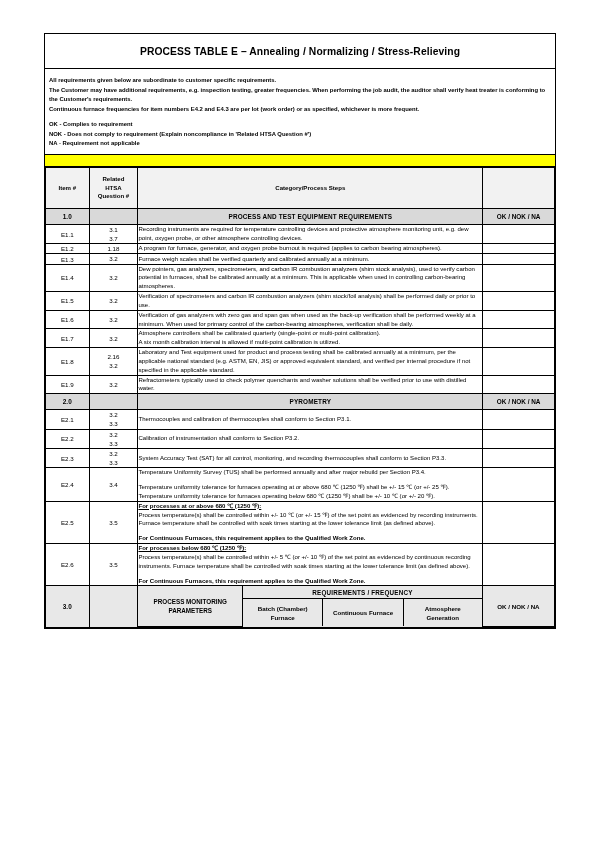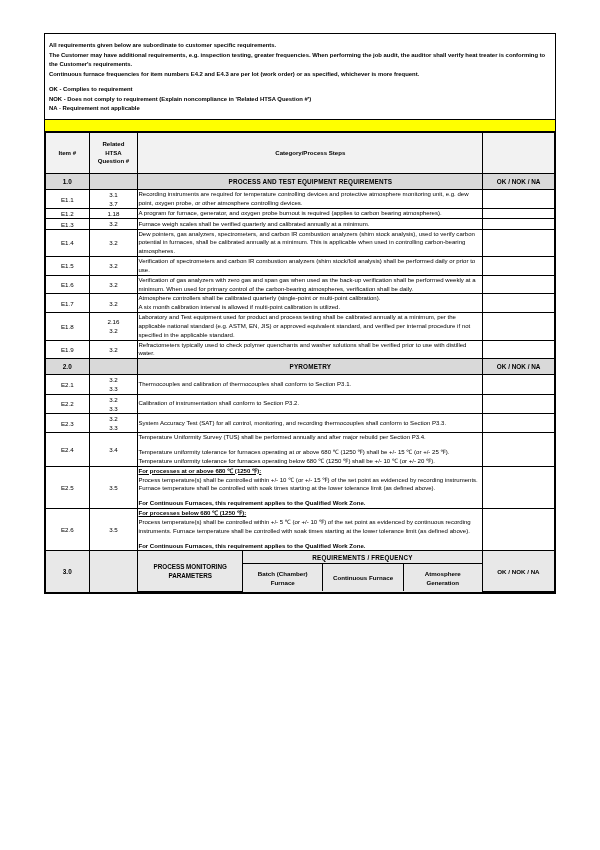--- a/index.html
+++ b/index.html
@@ -172,20 +172,23 @@
   .nested td:last-child { border-right: 0; }
   .nested tr:last-child td { border-bottom: 0; }
   td.nowrap-pad { padding: 0 !important; }
 </style>
 </head>
 <body>
 
 <div class="page">
   <div class="doc">
 
+    <div class="title-band">
+      <div class="title-text">PROCESS TABLE E – Annealing / Normalizing / Stress-Relieving</div>
+    </div>
 
     <div class="intro">
       <p>All requirements given below are subordinate to customer specific requirements.</p>
       <p>The Customer may have additional requirements, e.g. inspection testing, greater frequencies. When performing the job audit, the auditor shall verify heat treater is conforming to the Customer's requirements.</p>
       <p>Continuous furnace frequencies for item numbers E4.2 and E4.3 are per lot (work order) or as specified, whichever is more frequent.</p>
       <div class="spacer"></div>
       <p>OK - Complies to requirement</p>
       <p>NOK - Does not comply to requirement (Explain noncompliance in 'Related HTSA Question #')</p>
       <p>NA - Requirement not applicable</p>
     </div>

